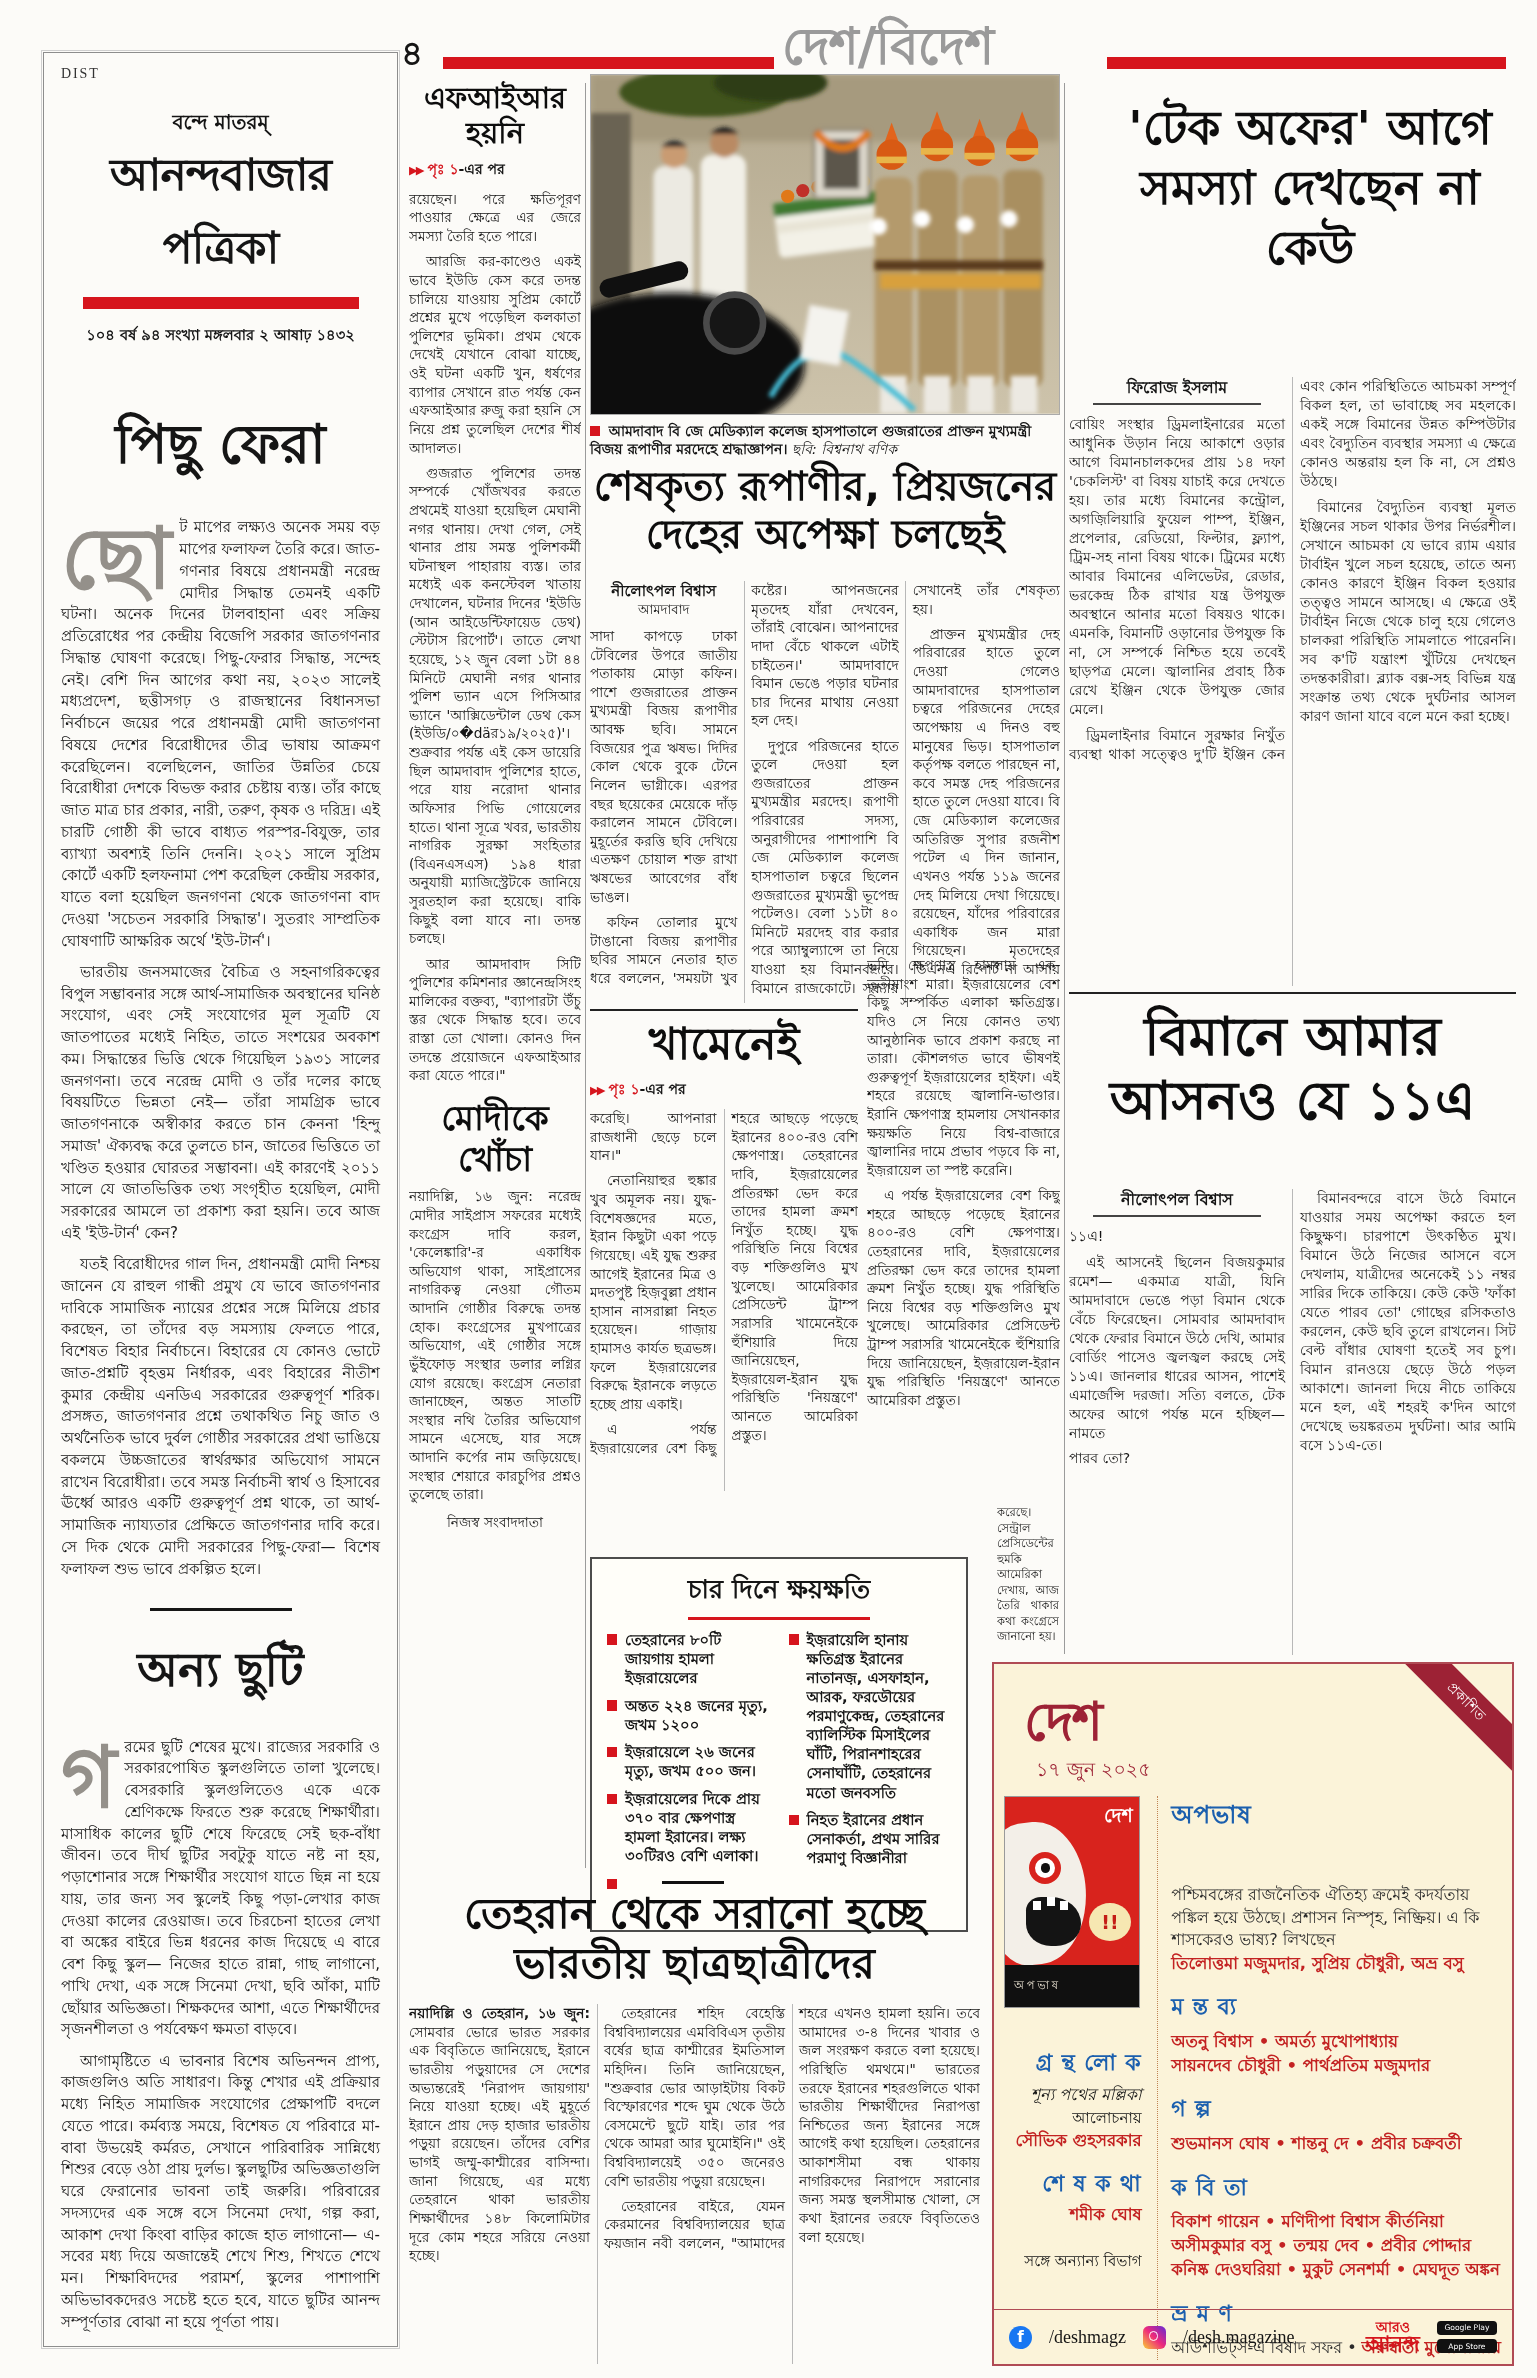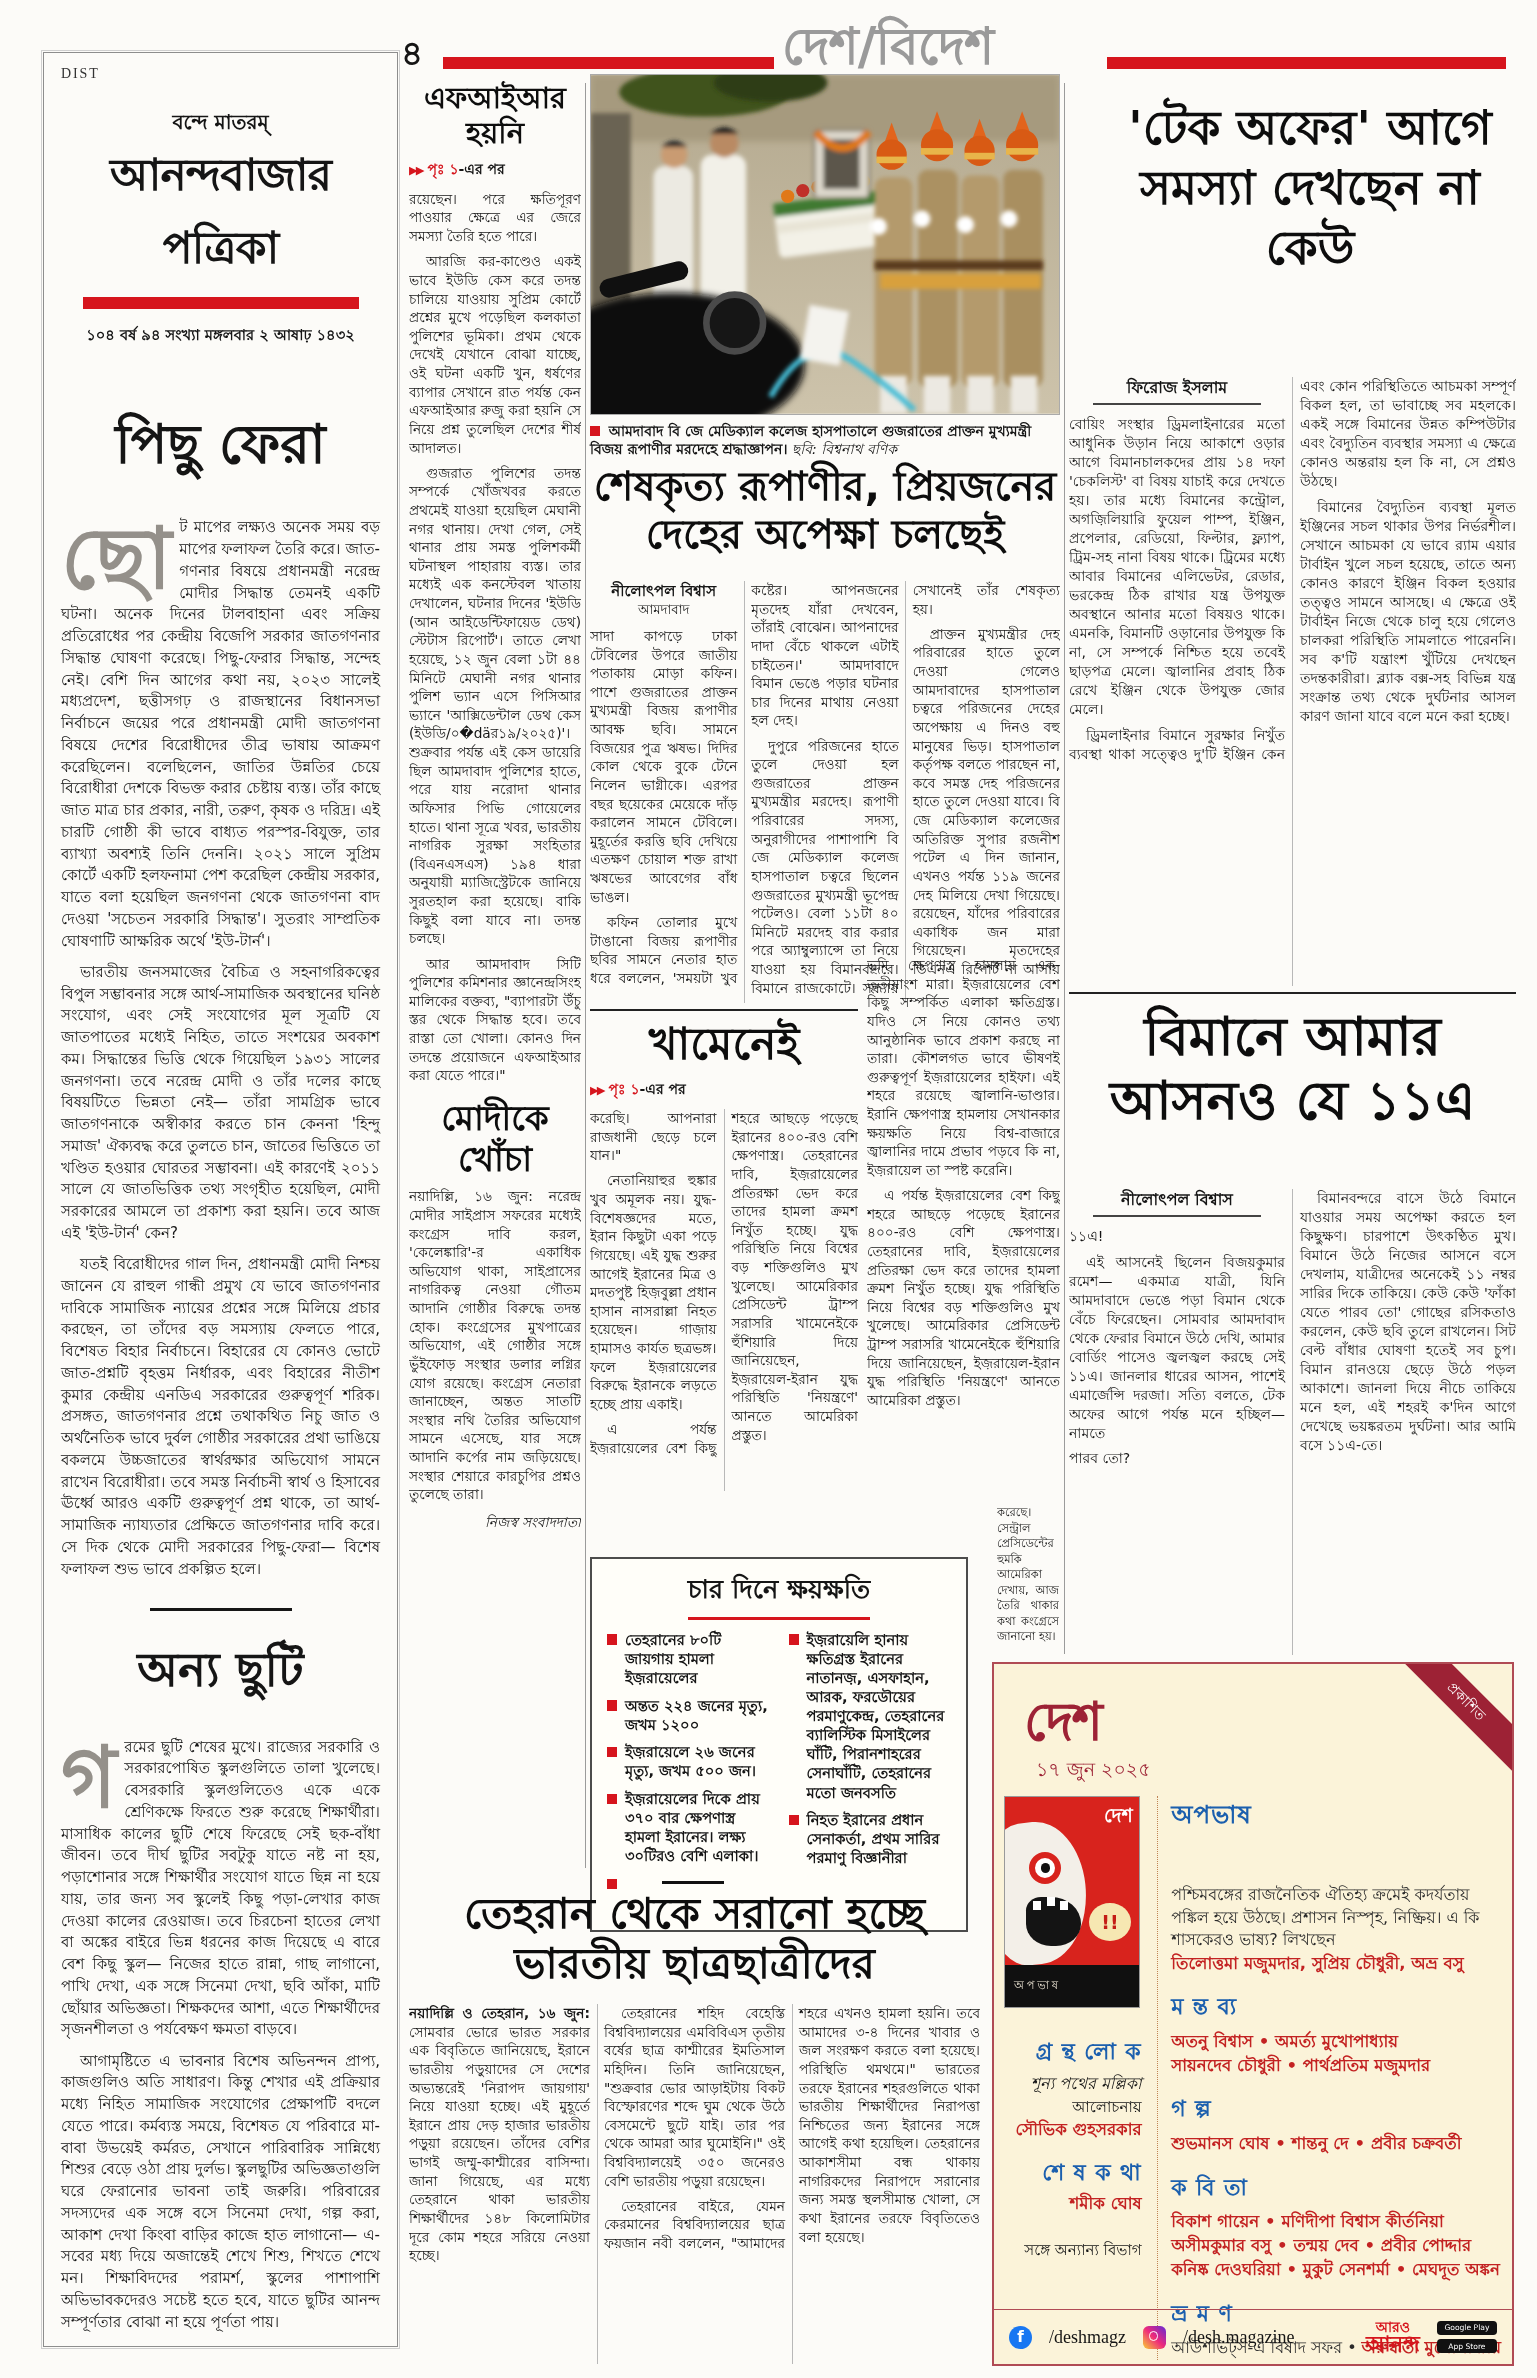--- a/index.html
+++ b/index.html
@@ -76,21 +76,21 @@
   .fbic{width:23px;height:23px;border-radius:50%;background:#1877f2;color:#fff;font-weight:700;
         text-align:center;line-height:23px;font-size:15px;flex:none;}
   .igic{width:23px;height:23px;border-radius:5.7px;flex:none;
         background:linear-gradient(45deg,#f9ce34,#ee2a7b,#6228d7);position:relative;}
   .igic::after{content:"";position:absolute;left:5.7px;top:5.7px;width:7.6px;height:7.6px;border:1.9px solid #fff;border-radius:50%;}
   .handle{font-size:18px;font-family:"Liberation Serif",serif;}
   .aro{color:#d6151d;font-weight:900;line-height:1;text-align:center;font-size:14px;margin-left:auto;}
   .aro b{font-size:21px;display:block;}
   .badges{display:flex;flex-direction:column;gap:3.8px;}
   .badge{background:#111;color:#fff;font-size:7.6px;border-radius:3.8px;padding:2.8px 7.6px;text-align:center;}
-  .sign{font-style:italic;text-align:right;font-size:13.7px;margin-top:4px;}
+  .sign{text-align:center;font-size:13.7px;margin-top:4px;}
   .capt{font-size:14px;line-height:1.3;}
   .capt .cr{font-style:italic;}
 </style>
 </head>
 <body>
 
 <div class="page">
 
   <div class="abs" style="left:401px;top:26.5px;font-size:34px;font-weight:600;">৪</div>
   <div class="abs bar" style="left:443px;top:57px;width:331px;"></div>
@@ -356,21 +356,21 @@
       <div class="mouth"></div>
       <div class="tooth" style="left:28px;top:104px;"></div>
       <div class="tooth" style="left:42px;top:100px;"></div>
       <div class="tooth" style="left:55px;top:104px;"></div>
       <div class="bubble">!!</div>
       <div class="blk"></div>
       <div class="clabel">অপভাষ</div>
     </div>
 
     <div class="adleft">
-      <div class="adh" style="margin-top:0;">গ্র ন্থ লো ক</div>
+      <div class="adh" style="margin-top:11px;">গ্র ন্থ লো ক</div>
       <div style="font-style:italic;font-size:16px;">শূন্য পথের মল্লিকা</div>
       <div style="font-size:15px;">আলোচনায়</div>
       <div class="adnames">সৌভিক গুহসরকার</div>
       <div class="adh">শে ষ ক থা</div>
       <div class="adnames">শমীক ঘোষ</div>
       <div style="font-size:15px;margin-top:23px;">সঙ্গে অন্যান্য বিভাগ</div>
     </div>
 
     <div class="adright">
       <div class="adh first" style="font-size:24.6px;">অপভাষ</div>

